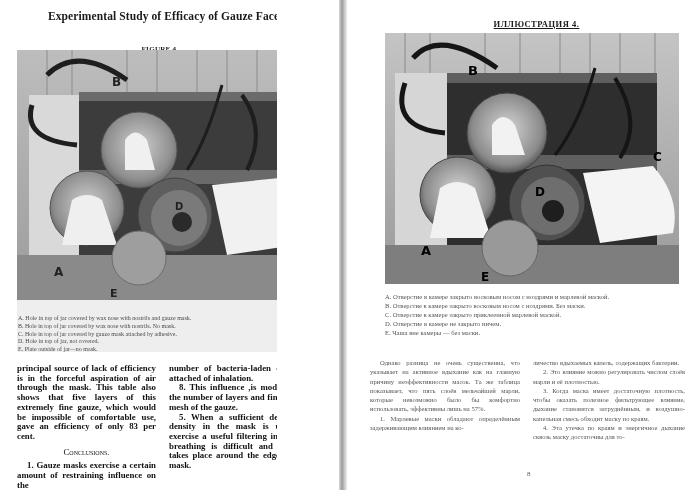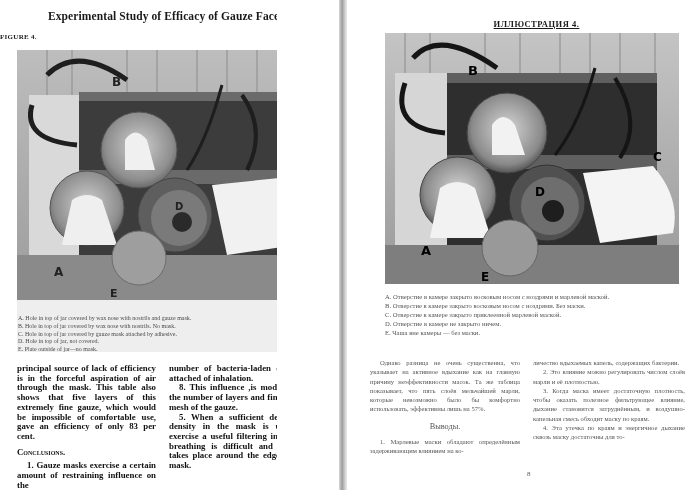--- a/index.html
+++ b/index.html
@@ -11,39 +11,39 @@
   .page-right { left: 347px; width: 353px; }
 
   .gutter { position: absolute; left: 339px; top: 0; width: 8px; height: 490px;
     background: linear-gradient(to right, #d8d8d8 0%, #9a9a9a 40%, #bdbdbd 60%, #ececec 100%); }
 
   
   .lp-header { position: absolute; top: 10px; left: 48px; width: 255px; font-family: "Liberation Serif", serif;
     font-weight: bold; font-size: 11.5px; letter-spacing: 0.1px; }
   .lp-header .title { position: absolute; left: 0; top: 0; white-space: nowrap; }
   .lp-header .num { position: absolute; right: 4px; top: 0; margin-top: 33px; }
-  .lp-figure-label { position: absolute; top: 33px; left: 0; width: 320px; text-align: left;
+  .lp-figure-label { position: absolute; top: 45px; left: 0; width: 320px; text-align: center;
     font-family: "Liberation Serif", serif; font-size: 7px; font-weight: bold; letter-spacing: 0.3px; }
 
   .photo { position: absolute; overflow: hidden; background: #8a8a8a; }
   .lp-photo { left: 17px; top: 50px; width: 286px; height: 250px; }
   .rp-photo { left: 38px; top: 33px; width: 294px; height: 251px; }
 
   .lp-caption { position: absolute; left: 17px; top: 300px; width: 286px; height: 52px;
     background: #eeeeee; padding: 15px 0 0 1px; font-family: "Liberation Serif", serif;
     font-size: 6px; line-height: 7.8px; color: #4a4a4a; }
 
   .lp-cols { position: absolute; top: 364px; left: 17px; width: 290px; font-family: "Liberation Serif", serif;
     font-size: 8.8px; line-height: 9.7px; color: #111; font-weight: bold; }
   .col { position: absolute; top: 0; width: 139px; text-align: justify; }
   .col-a { left: 0; }
   .col-b { left: 152px; width: 138px; }
   .col p { margin: 0; }
   .indent { text-indent: 10px; }
-  .heading-sc { text-align: left; font-variant: small-caps; margin: 6px 0 4px 0 !important; font-weight: bold; }
+  .heading-sc { text-align: center; font-variant: small-caps; margin: 6px 0 4px 0 !important; font-weight: normal; }
 
   
   .rp-header { position: absolute; top: 19px; left: 13px; width: 353px; text-align: center;
     font-family: "Liberation Serif", serif; font-size: 8.5px; font-weight: bold; letter-spacing: 0.5px; text-decoration: underline; }
   .rp-caption { position: absolute; left: 38px; top: 293px; width: 300px; font-family: "Liberation Serif", serif;
     font-size: 6.6px; line-height: 8.9px; color: #555; }
   .rp-cols { position: absolute; top: 358px; left: 23px; width: 315px; font-family: "Liberation Serif", serif;
     font-size: 6.6px; line-height: 9.3px; color: #555; }
   .rp-cols .col { width: 150px; }
   .rp-cols .col-a { left: 0; }
@@ -195,21 +195,20 @@
     <div>A. Отверстие в камере закрыто восковым носом с ноздрями и марлевой маской.</div>
     <div>B. Отверстие в камере закрыто восковым носом с ноздрями. Без маски.</div>
     <div>C. Отверстие в камере закрыто приклеенной марлевой маской.</div>
     <div>D. Отверстие в камере не закрыто ничем.</div>
     <div>E. Чаша вне камеры — без маски.</div>
   </div>
 
   <div class="rp-cols">
     <div class="col col-a">
       <p class="indent">Однако разница не очень существенна, что указывает на активное вдыхание как на главную причину неэффективности масок. Та же таблица показывает, что пять слоёв мельчайшей марли, которые невозможно было бы комфортно использовать, эффективны лишь на 57%.</p>
-      <p class="rp-heading">Выводы.</p>
       <p class="indent">1. Марлевые маски обладают определённым задерживающим влиянием на ко-</p>
     </div>
     <div class="col col-b">
       <p>личество вдыхаемых капель, содержащих бактерии.</p>
       <p class="indent">2. Это влияние можно регулировать числом слоёв марли и её плотностью.</p>
       <p class="indent">3. Когда маска имеет достаточную плотность, чтобы оказать полезное фильтрующее влияние, дыхание становится затруднённым, и воздушно-капельная смесь обходит маску по краям.</p>
       <p class="indent">4. Эта утечка по краям и энергичное дыхание сквозь маску достаточны для то-</p>
     </div>
   </div>
 

